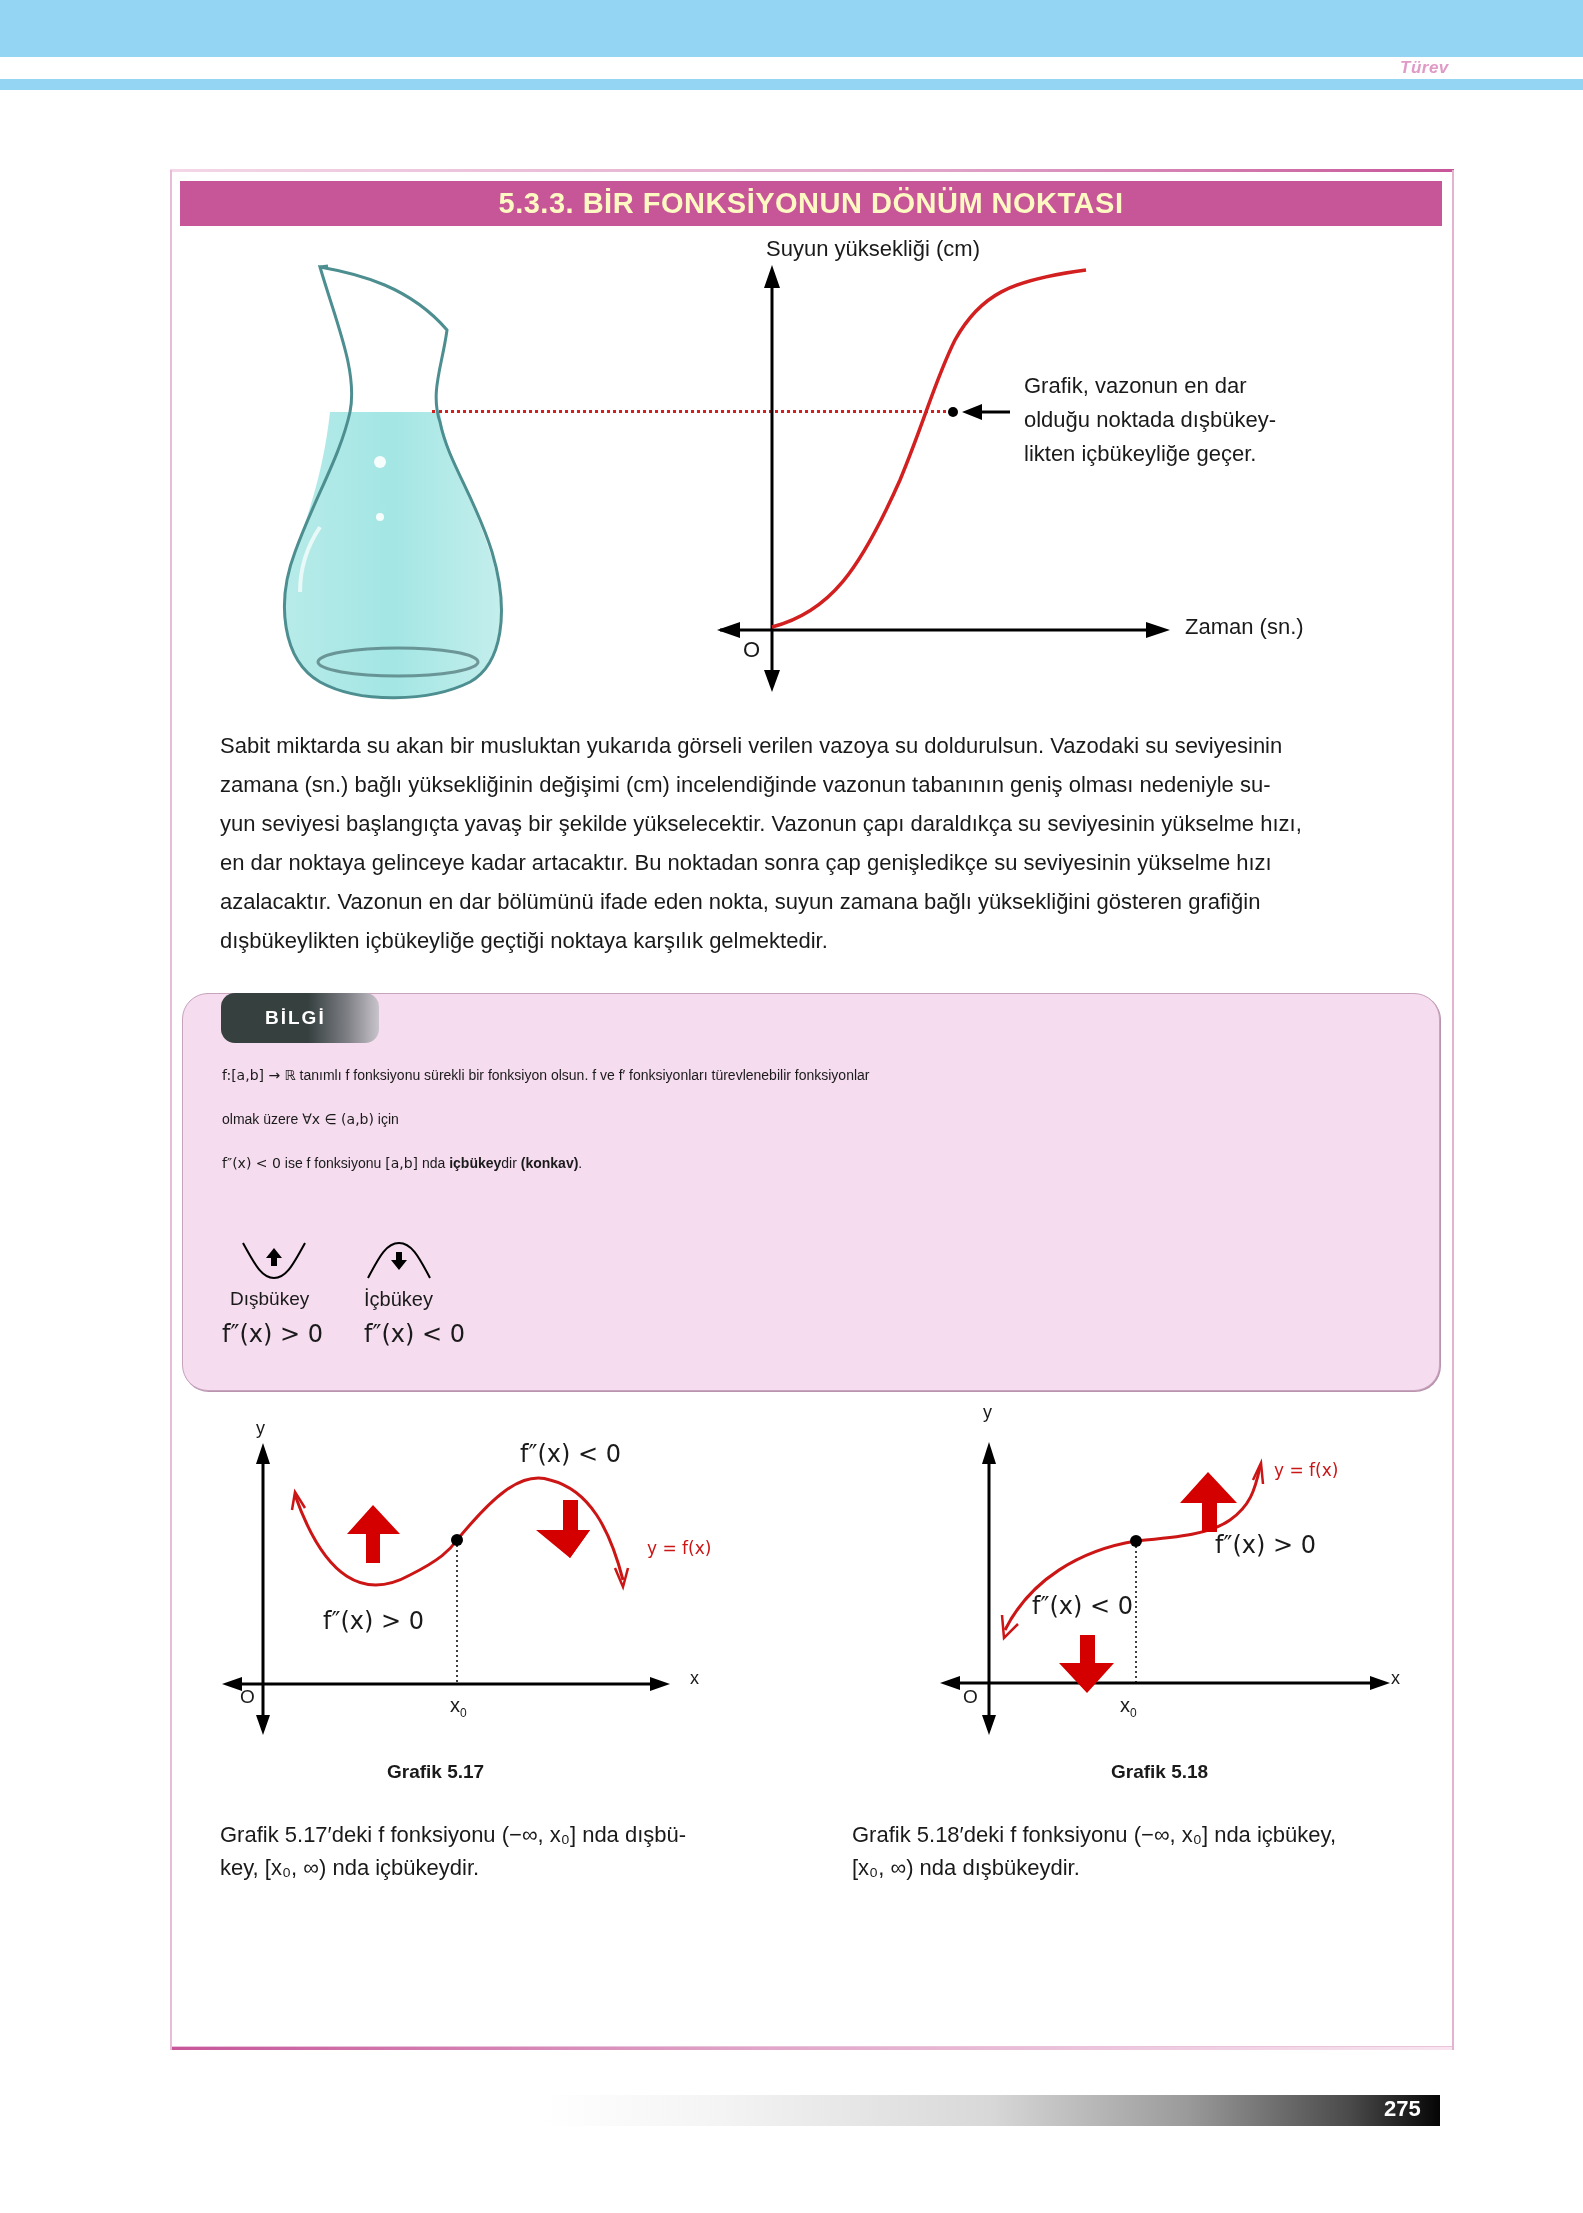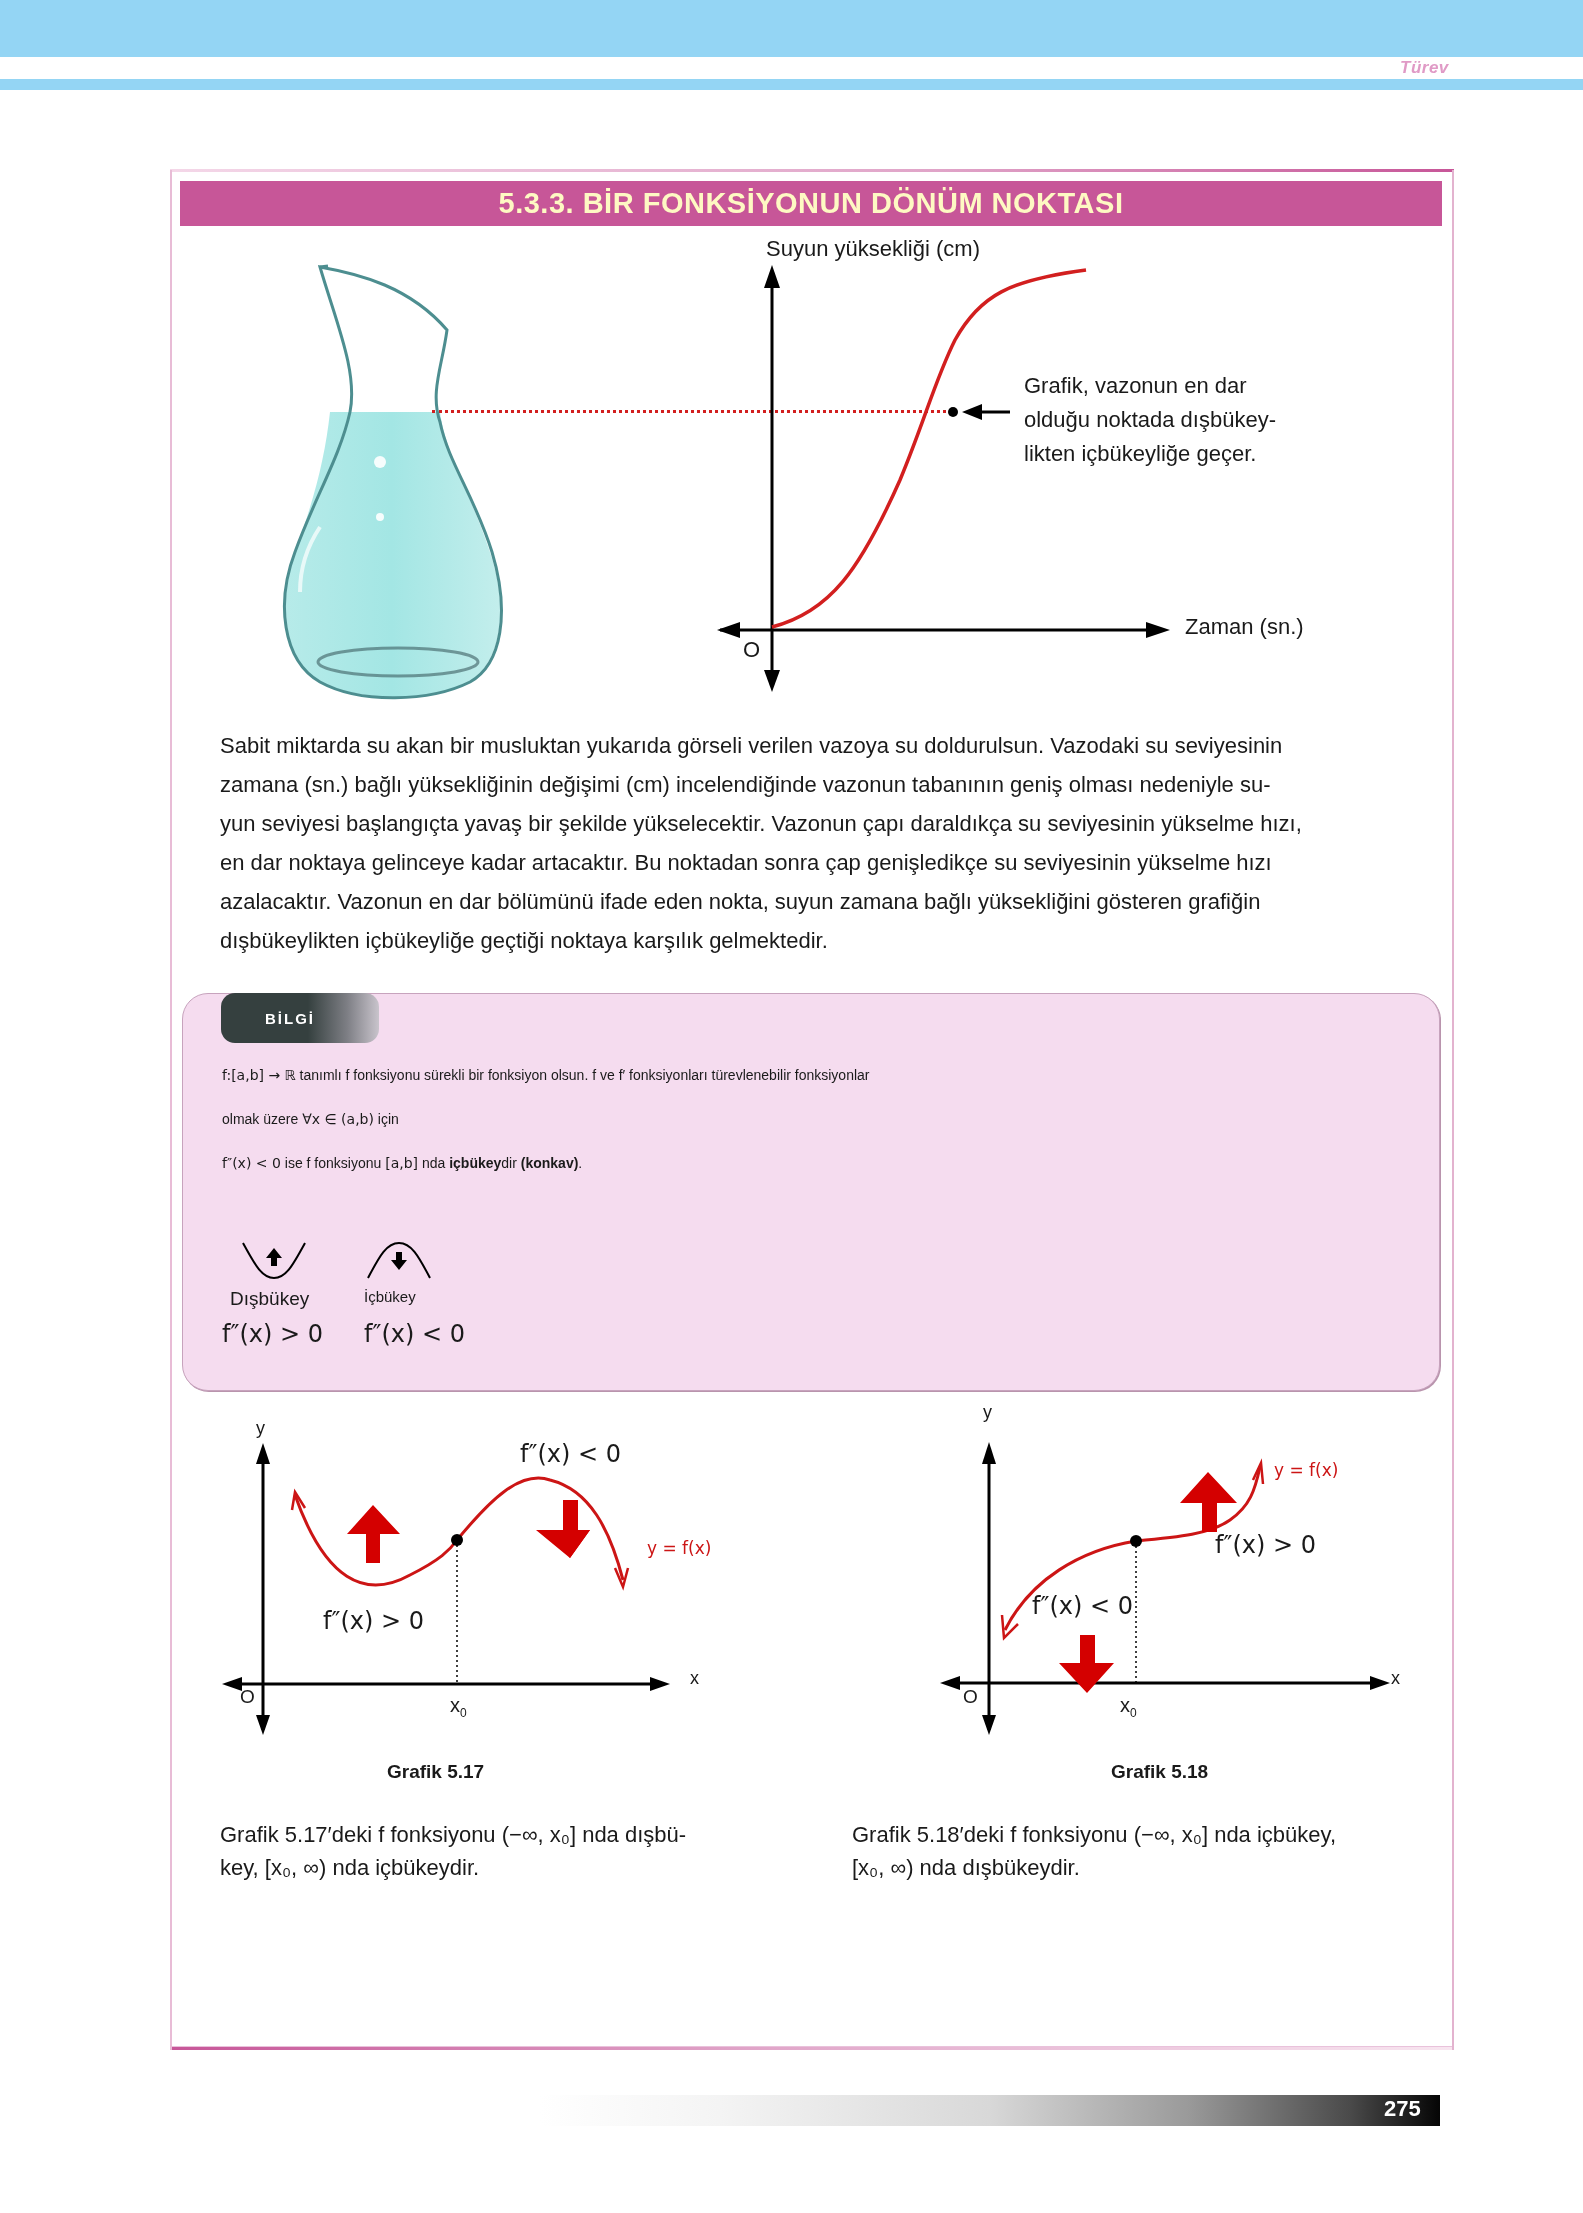--- a/index.html
+++ b/index.html
@@ -34,29 +34,29 @@
 
   .dots-line { position: absolute; left: 432px; top: 410px; width: 520px; height: 0; border-top: 3px dotted #d21f1f; }
 
   
   .para { position: absolute; left: 220px; top: 726px; width: 1200px; font-size: 22px; line-height: 39px; text-align: justify; }
   .para p { margin: 0; }
 
   
   .info-box { position: absolute; left: 182px; top: 993px; width: 1258px; height: 398px; background: #f5dcef; border: 1px solid #c7a3bd; border-radius: 26px; box-shadow: 1px 1px 0 #b994ad; }
   .info-tag { position: absolute; left: 221px; top: 993px; width: 158px; height: 50px; border-radius: 14px; background: linear-gradient(90deg, #35403f 0%, #35403f 55%, #7e7f85 80%, #c9c4cc 100%); display: flex; align-items: center; padding-left: 44px; }
-  .info-tag span { color: #ffffff; font-weight: bold; font-size: 15px; letter-spacing: 2px; }
+  .info-tag span { color: #ffffff; font-weight: bold; font-size: 19px; letter-spacing: 2px; }
   .info-lines { position: absolute; left: 222px; top: 1053px; width: 1210px; font-size: 14px; }
   .info-line { height: 44px; line-height: 44px; white-space: nowrap; }
   .math { font-family: "DejaVu Sans", sans-serif; }
   .bold { font-weight: bold; }
   .icon-convex { position: absolute; left: 240px; top: 1240px; width: 68px; height: 40px; }
   .icon-concave { position: absolute; left: 365px; top: 1240px; width: 68px; height: 40px; }
   .lbl-disbukey { position: absolute; left: 230px; top: 1288px; font-size: 19px; }
-  .lbl-icbukey { position: absolute; left: 364px; top: 1288px; font-size: 15px; }
+  .lbl-icbukey { position: absolute; left: 364px; top: 1288px; font-size: 20px; }
   .fx-convex { position: absolute; left: 222px; top: 1320px; font-size: 24px; }
   .fx-concave { position: absolute; left: 364px; top: 1320px; font-size: 24px; }
 
   
   .graph-svg { position: absolute; }
   .caption { position: absolute; font-size: 19px; font-weight: bold; margin-top: 7px; }
   .conclusion { position: absolute; font-size: 22px; line-height: 33px; }
 
   
   .page-bar { position: absolute; left: 540px; top: 2095px; width: 900px; height: 31px; background: linear-gradient(90deg, #ffffff 0%, #f4f4f4 20%, #d8d8d8 50%, #9a9a9a 72%, #4a4a4a 90%, #050505 100%); }

